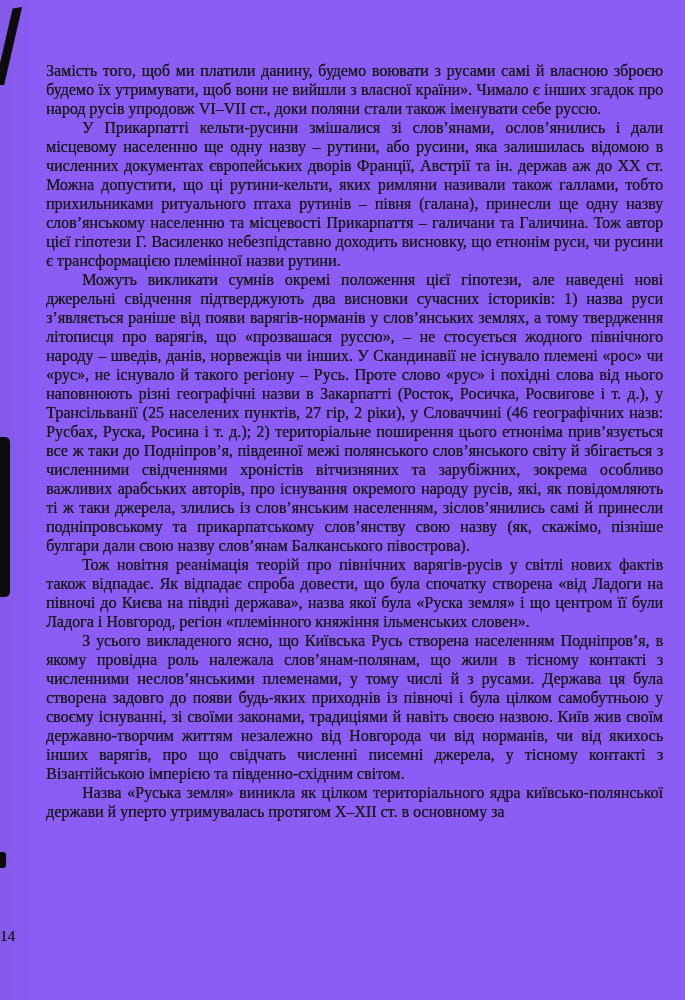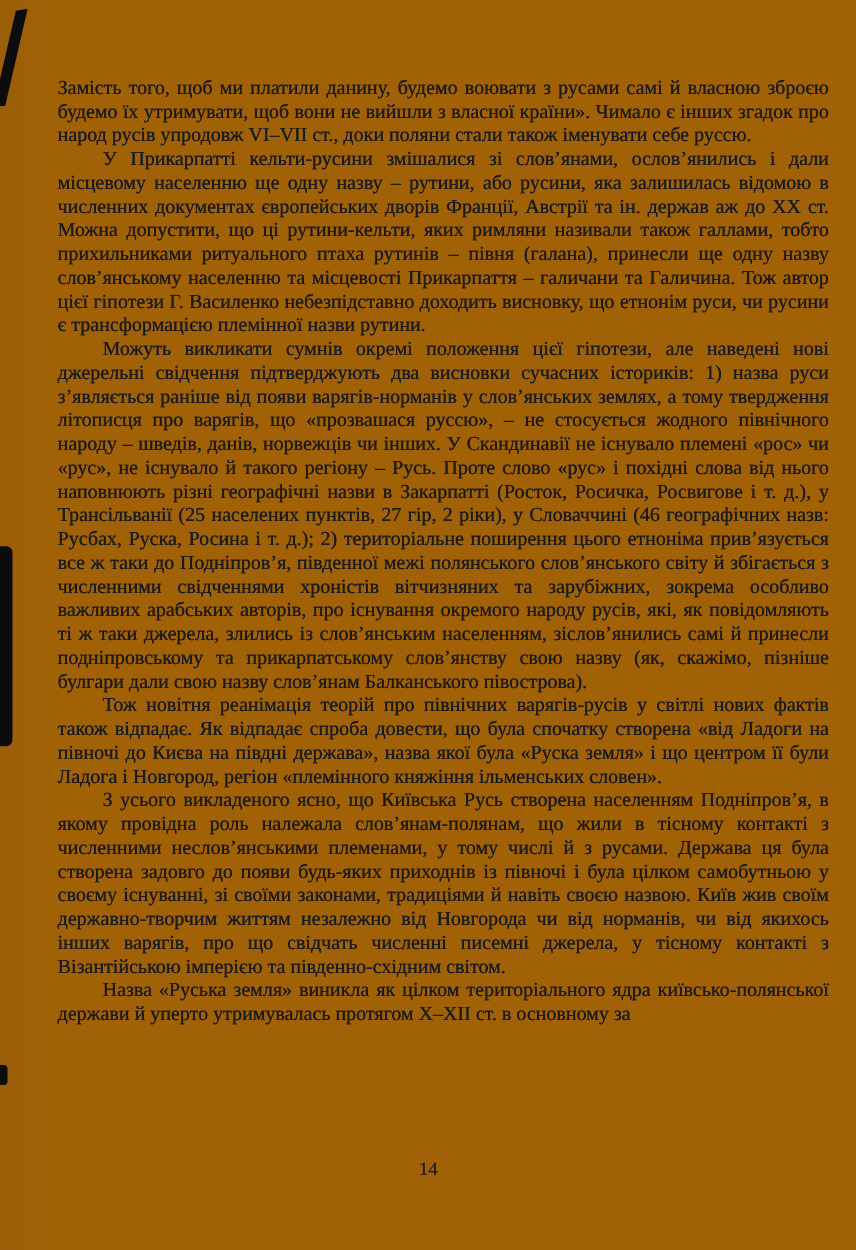--- a/index.html
+++ b/index.html
@@ -10,21 +10,21 @@
     width: 685px;
     height: 1000px;
     position: relative;
     background: #f6f6f3;
     font-family: "Liberation Serif", "DejaVu Serif", serif;
     overflow: hidden;
   }
   .page {
     position: absolute;
     inset: 0;
-    background: #a16207;
+    background: #8b5cf6;
   }
   
   .gutter-shadow {
     position: absolute;
     left: 0;
     top: 0;
     width: 42px;
     height: 100%;
     background: linear-gradient(to right, rgba(40,40,38,0.06), rgba(40,40,38,0));
     pointer-events: none;
@@ -45,21 +45,20 @@
     text-indent: 36px;
   }
   .text-block p.no-indent {
     text-indent: 0;
   }
   .page-number {
     position: absolute;
     top: 928px;
     left: 0;
     width: 685px;
-    text-align: center;
     font-size: 15px;
     color: #1f1f1f;
     text-shadow: 0.25px 0 0 #1f1f1f;
   }
   
   .artifact {
     position: absolute;
     background: #0c0c0c;
   }
   .artifact-corner {

